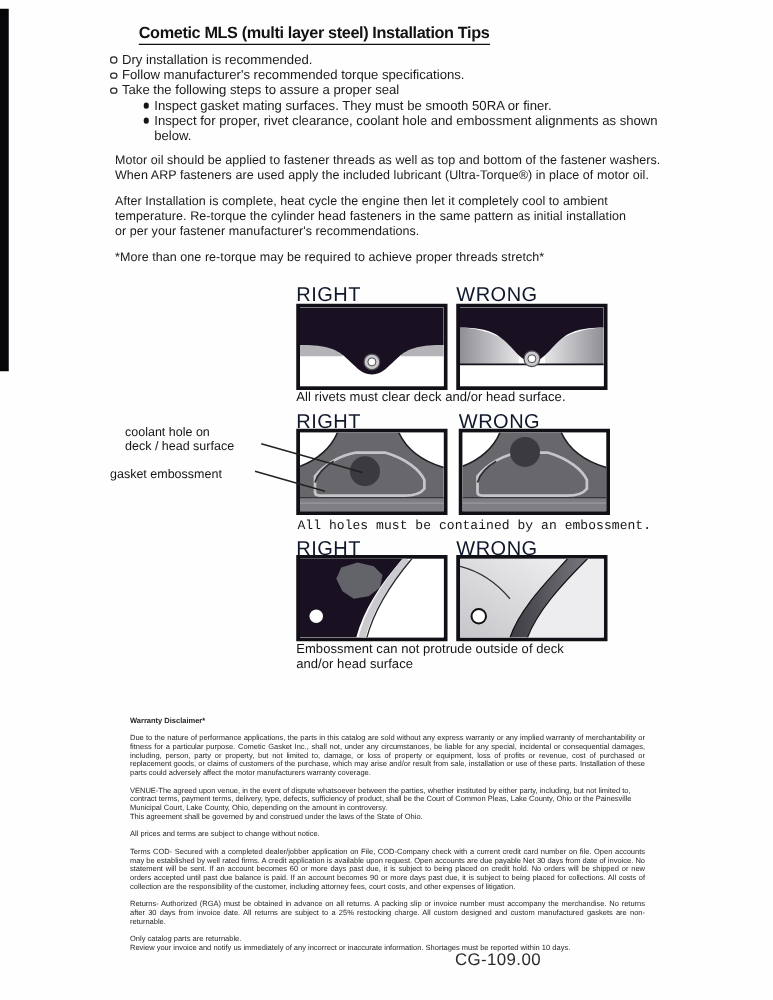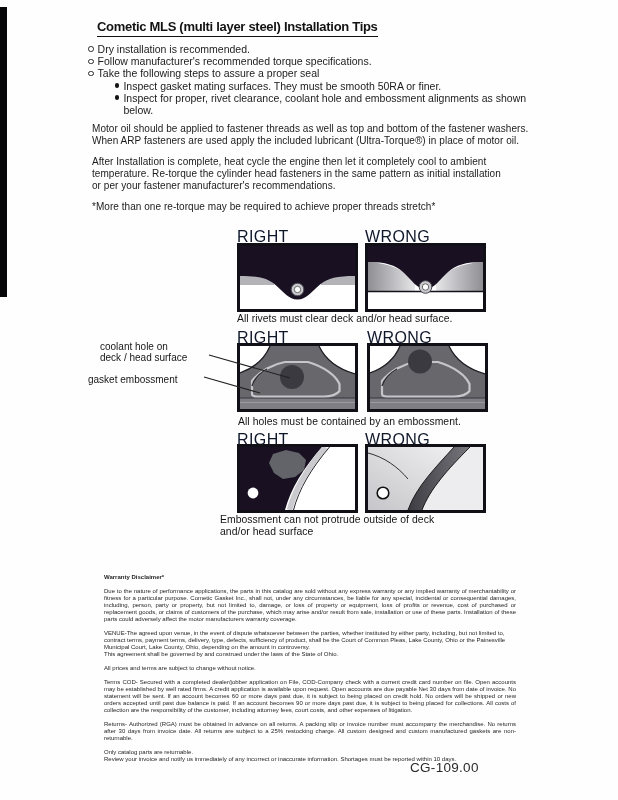--- a/index.html
+++ b/index.html
@@ -5,21 +5,21 @@
   html,body{margin:0;padding:0;background:#ffffff;}
   .page{
     position:relative;width:618px;height:800px;background:#fefefe;overflow:hidden;
     font-family:"Liberation Sans", sans-serif;color:#1b1b1b;
   }
   .scan-bar{position:absolute;left:0;top:7px;width:7px;height:290px;background:#060608;}
 
   
   .tips{position:absolute;left:88px;top:17px;width:465px;}
   .tips-title{
-    display:inline-block;margin-left:9px;font-size:13px;font-weight:bold;letter-spacing:-0.3px;
+    display:inline-block;margin-left:23px;font-size:13px;font-weight:bold;letter-spacing:-0.3px;
     border-bottom:1.6px solid #111;padding-bottom:2px;color:#121212;
   }
   .bullets{margin:6px 0 0 0;padding:0;list-style:none;font-size:10.5px;line-height:12.2px;}
   .bullets li{display:flex;align-items:flex-start;}
   .b-marker{flex:0 0 auto;width:3.6px;height:3.6px;border:1px solid #2a2a2a;border-radius:50%;margin:3.4px 4px 0 0;background:#fff;}
   .sb{padding-left:27px;}
   .sb-marker{flex:0 0 auto;width:4.4px;height:4.4px;border-radius:50%;background:#151515;margin:3.6px 4px 0 0;}
   .preline{white-space:pre-line;}
 
   
@@ -39,21 +39,21 @@
 
   .ann{position:absolute;font-size:10px;line-height:11.2px;text-align:left;color:#161616;}
   .pointer-overlay{position:absolute;left:203px;top:347px;width:100px;height:52px;pointer-events:none;}
 
   
   .legal{position:absolute;left:104px;top:574px;width:412px;font-size:6px;line-height:7px;color:#262626;}
   .legal .lh{font-weight:bold;margin:0 0 7px 0;}
   .legal p{margin:0 0 7px 0;text-align:justify;}
   .legal p.preline{text-align:left;}
 
-  .footer-code{position:absolute;left:410px;top:760px;font-size:13.5px;letter-spacing:0.3px;color:#2b2b2b;}
+  .footer-code{position:absolute;left:364px;top:760px;font-size:13.5px;letter-spacing:0.3px;color:#2b2b2b;}
 </style>
 </head>
 <body>
 
 <div class="page">
 
   <div class="scan-bar"></div>
 
   <div class="tips">
     <div class="tips-title">Cometic MLS (multi layer steel) Installation Tips</div>
@@ -165,21 +165,21 @@
       <path d="M12,40 C14,33 20,27 27,23" stroke="#2e2e34" stroke-width="1.4" fill="none"></path>
       <circle cx="50" cy="15.5" r="12" fill="#3a3a40"></circle>
     </svg>
   </div>
 
   <svg class="pointer-overlay" viewBox="0 0 100 52">
     <line x1="6" y1="8" x2="87" y2="31" stroke="#222222" stroke-width="1.1"></line>
     <line x1="1" y1="30" x2="57" y2="46" stroke="#222222" stroke-width="1.1"></line>
   </svg>
 
-  <div class="caption" style="left:238px;top:416px;">All holes must be contained by an embossment.</div>
+  <div class="caption" style="left:238px;top:416px;font-family:Liberation Mono, monospace;">All holes must be contained by an embossment.</div>
 
   <div class="dlabel" style="left:237px;top:431px;">RIGHT</div>
   <div class="dlabel" style="left:365px;top:431px;">WRONG</div>
 
   <div class="panel" style="left:237px;top:444px;">
     <svg viewBox="0 0 115 63" preserveAspectRatio="none">
       <rect width="115" height="63" fill="#ffffff"></rect>
       <path d="M0,0 H82 C63,22 51,41 45,63 H0 Z" fill="#191022"></path>
       <path d="M85.5,0 C67,22 55,41.5 49.5,63" stroke="#cbcbcf" stroke-width="5.5" fill="none"></path>
       <path d="M89.5,0 C71,22 59,42 53.5,63" stroke="#26262c" stroke-width="1" fill="none"></path>
@@ -204,21 +204,21 @@
       <path d="M102,0 H115 V63 H54 C62,42 80,22 102,0 Z" fill="#ededef"></path>
       <path d="M0,0 H102 C80,22 62,42 54,63 H0 Z" fill="url(#g3b)"></path>
       <path d="M0,6 C16,10 30,20 40,32" stroke="#303036" stroke-width="1" fill="none"></path>
       <path d="M86,0 H102 C80,22 62,42 54,63 H40 C48,40 68,20 86,0 Z" fill="url(#g3s)"></path>
       <path d="M86,0 C68,20 48,40 40,63" stroke="#111111" stroke-width="0.9" fill="none"></path>
       <path d="M102,0 C80,22 62,42 54,63" stroke="#111111" stroke-width="0.9" fill="none"></path>
       <circle cx="15" cy="46" r="5.8" fill="#ffffff" stroke="#111111" stroke-width="1.6"></circle>
     </svg>
   </div>
 
-  <div class="caption preline" style="left:220px;top:514px;">Embossment can not protrude outside of deck
+  <div class="caption preline" style="left:237px;top:514px;">Embossment can not protrude outside of deck
 and/or head surface</div>
 
   <div class="legal">
     <p class="lh">Warranty Disclaimer*</p>
     <p>Due to the nature of performance applications, the parts in this catalog are sold without any express warranty or any implied warranty of merchantability or fitness for a particular purpose.  Cometic Gasket Inc., shall not, under any circumstances, be liable for any special, incidental or consequential damages, including, person, party or property, but not limited to, damage, or loss of property or equipment, loss of profits or revenue, cost of purchased or replacement goods, or claims of customers of the purchase, which may arise and/or result from sale, installation or use of these parts.  Installation of these parts could adversely affect the motor manufacturers warranty coverage.</p>
     <p class="preline">VENUE-The agreed upon venue, in the event of dispute whatsoever between the parties, whether instituted by either party, including, but not limited to, contract terms, payment terms, delivery, type, defects, sufficiency of product, shall be the Court of Common Pleas, Lake County, Ohio or the Painesville Municipal Court, Lake County, Ohio, depending on the amount in controversy.
 This agreement shall be governed by and construed under the laws of the State of Ohio.</p>
     <p>All prices and terms are subject to change without notice.</p>
     <p>Terms COD- Secured with a completed dealer/jobber application on File, COD-Company check with a current credit card number on file.  Open accounts may be established by well rated firms.  A credit application is available upon request.  Open accounts are due payable Net 30 days from date of invoice.  No statement will be sent.  If an account becomes 60 or more days past due, it is subject to being placed on credit hold.  No orders will be shipped or new orders accepted until past due balance is paid.  If an account becomes 90 or more days past due, it is subject to being placed for collections.  All costs of collection are the responsibility of the customer, including attorney fees, court costs, and other expenses of litigation.</p>
     <p>Returns- Authorized (RGA) must be obtained in advance on all returns.  A packing slip or invoice number must accompany the merchandise.  No returns after 30 days from invoice date.  All returns are subject to a 25% restocking charge.  All custom designed and custom manufactured gaskets are non-returnable.</p>

